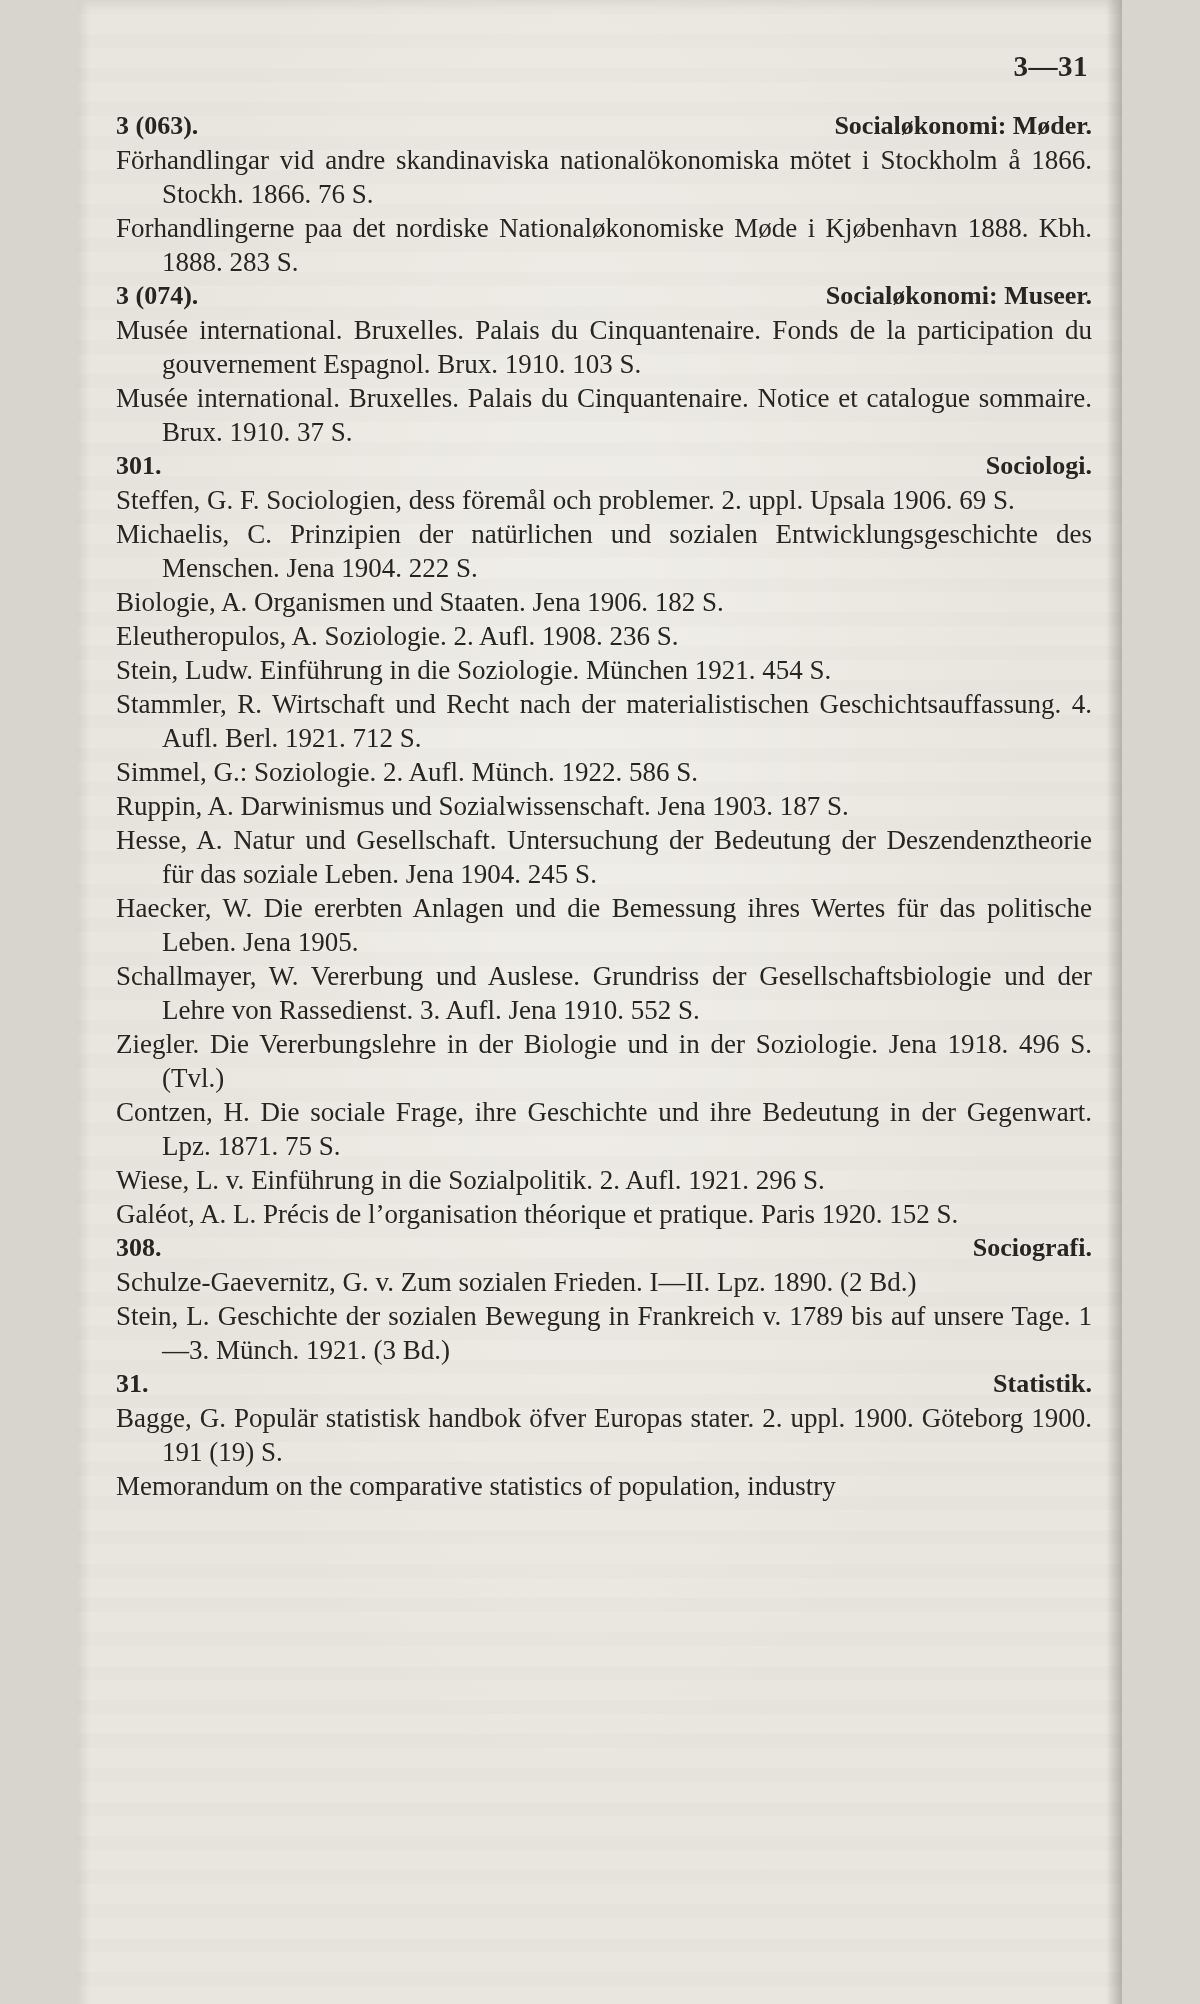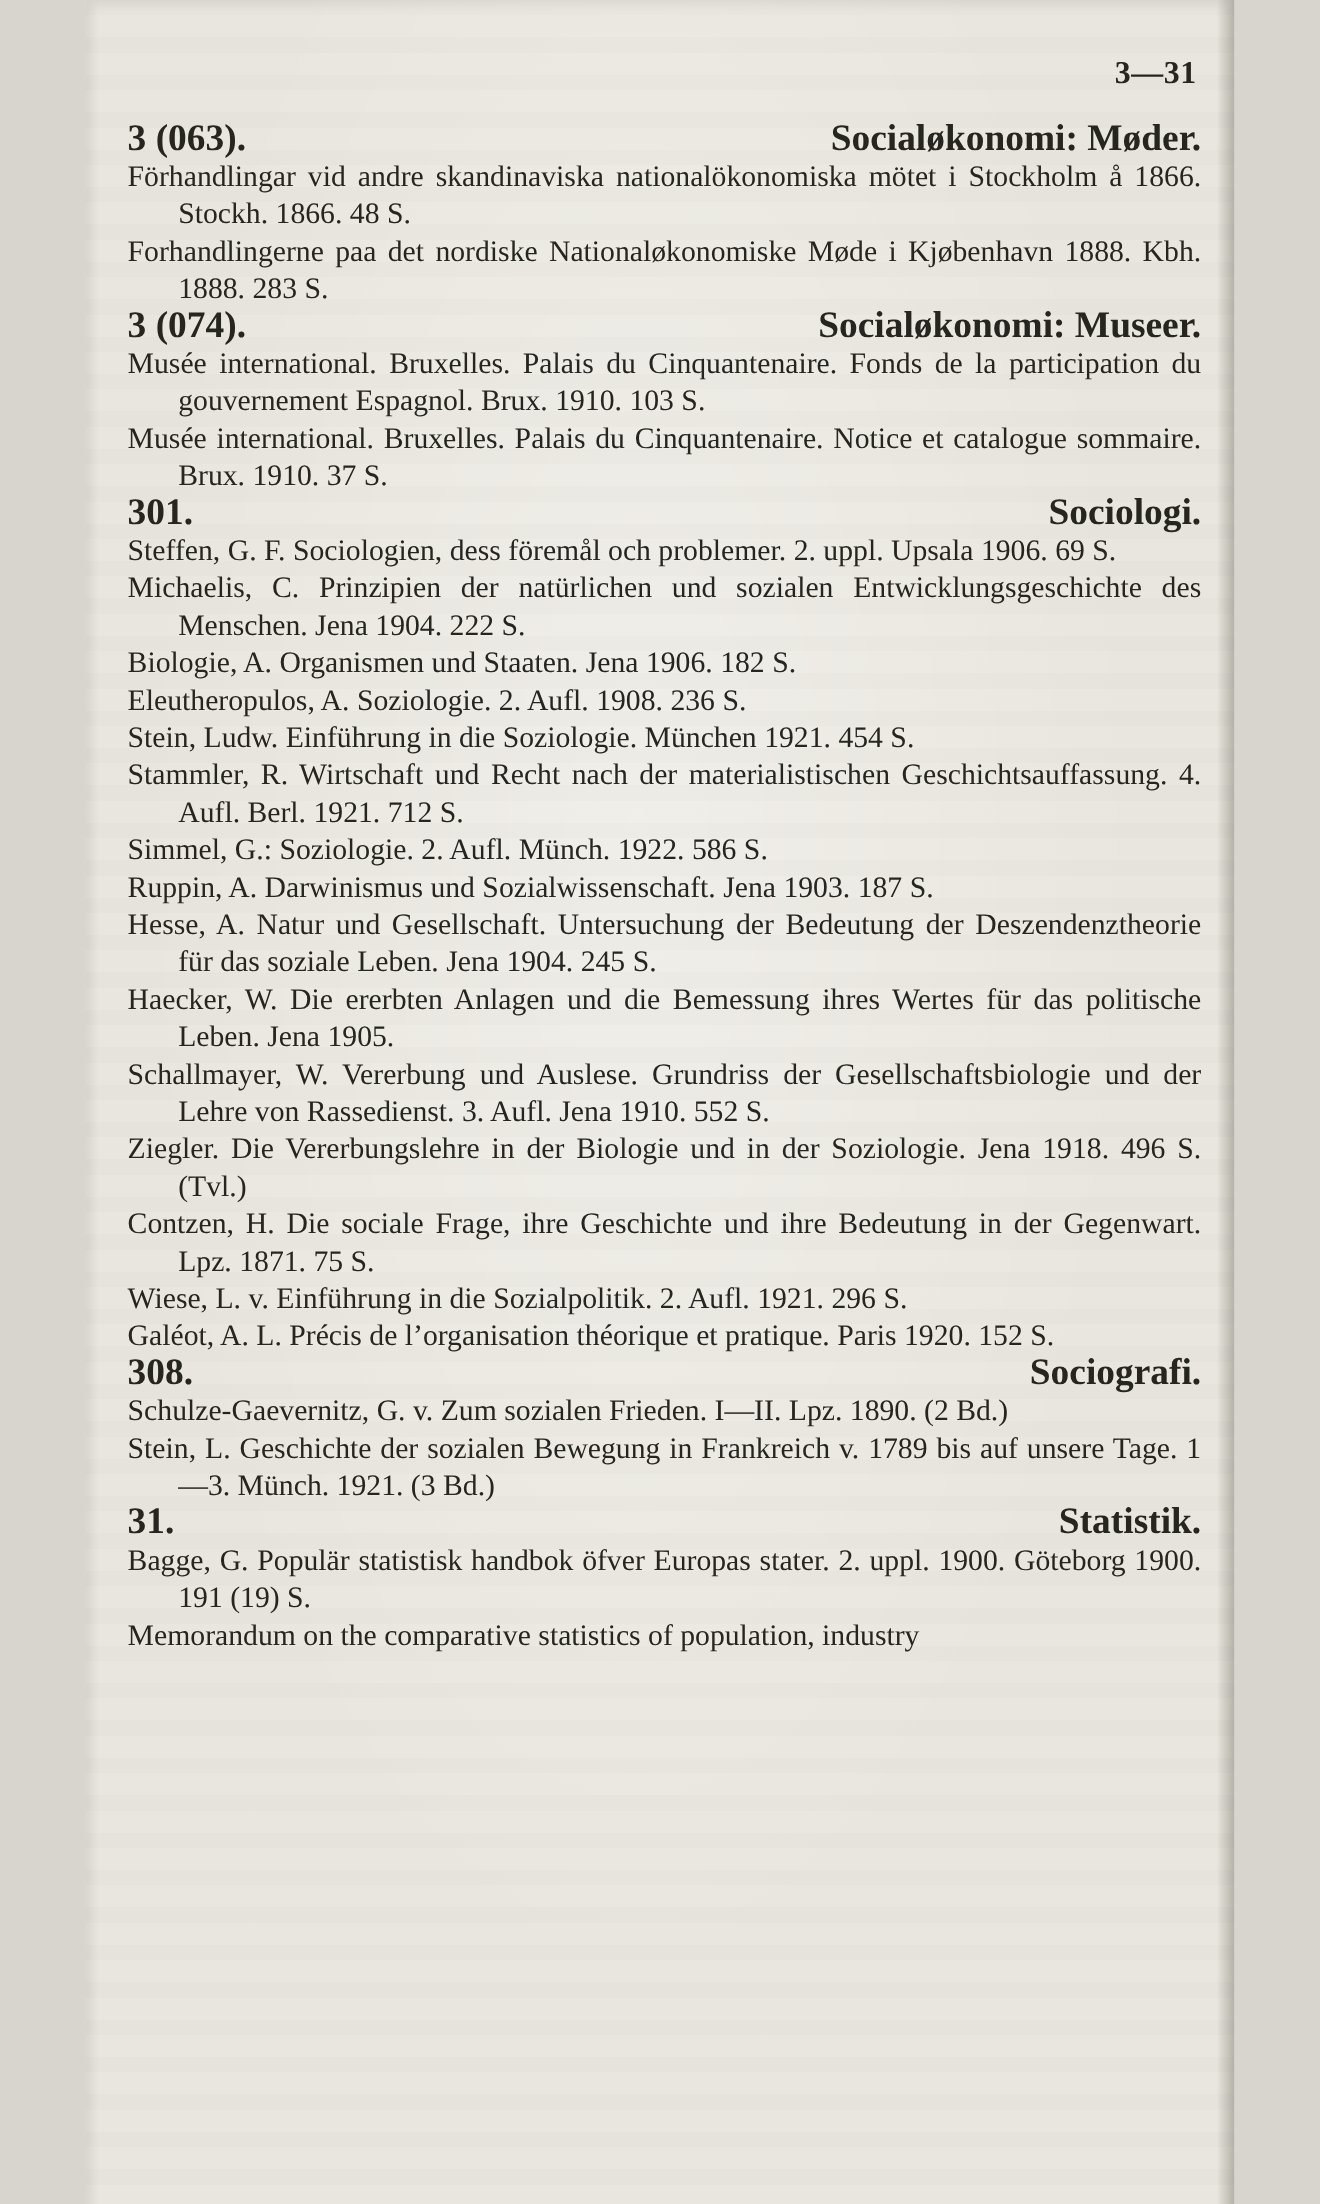--- a/index.html
+++ b/index.html
@@ -55,21 +55,21 @@
     margin: 0 4px 26px 0;
   }
   section {
     margin: 0;
   }
   .section-header {
     display: flex;
     justify-content: space-between;
     align-items: flex-end;
     font-weight: bold;
-    font-size: 34px;
+    font-size: 26px;
     line-height: 34px;
   }
   .section-number {
     white-space: nowrap;
   }
   .section-title {
     text-align: right;
   }
   .entry {
     margin: 0;
@@ -100,21 +100,21 @@
 
   <div class="content">
     <div class="running-head">3—31</div>
 
     <div>
         <section>
           <div class="section-header">
             <span class="section-number">3 (063).</span>
             <span class="section-title">Socialøkonomi: Møder.</span>
           </div>
-          <p class="entry"><span>Förhandlingar vid andre skandinaviska nationalökonomiska mötet i Stockholm å 1866. Stockh. 1866. 48 S.</span></p>
+          <p class="entry"><span>Förhandlingar vid andre skandinaviska nationalökonomiska mötet i Stockholm å 1866. Stockh. 1866. 76 S.</span></p>
           <p class="entry"><span>Forhandlingerne paa det nordiske Nationaløkonomiske Møde i Kjøbenhavn 1888. Kbh. 1888. 283 S.</span></p>
         </section>
         <section>
           <div class="section-header">
             <span class="section-number">3 (074).</span>
             <span class="section-title">Socialøkonomi: Museer.</span>
           </div>
           <p class="entry"><span>Musée international. Bruxelles. Palais du Cinquantenaire. Fonds de la participation du gouvernement Espagnol. Brux. 1910. 103 S.</span></p>
           <p class="entry"><span>Musée international. Bruxelles. Palais du Cinquantenaire. Notice et catalogue sommaire. Brux. 1910. 37 S.</span></p>
         </section>

